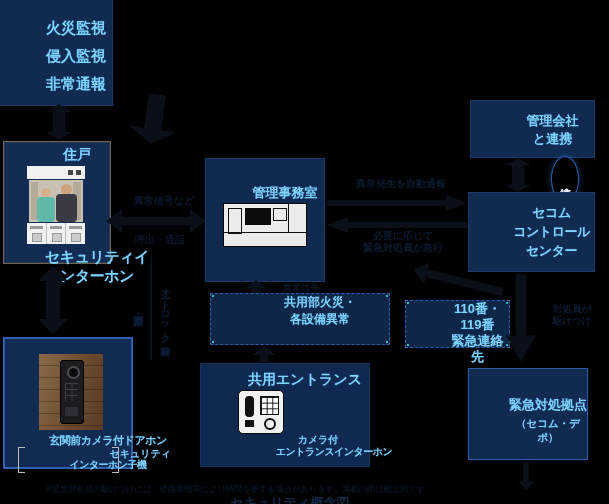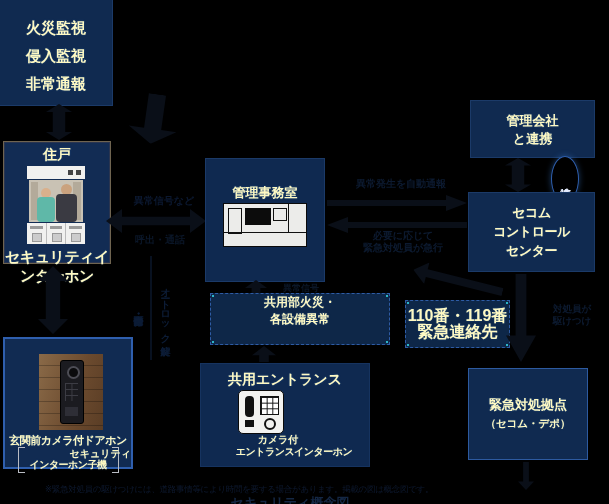--- a/index.html
+++ b/index.html
@@ -1,21 +1,21 @@
 <!DOCTYPE html>
 <html><head>
 <meta charset="utf-8">
 <style>
   html,body{margin:0;padding:0;background:#000;}
   #stage{
     position:relative;width:609px;height:504px;background:#000;overflow:hidden;
     font-family:"Liberation Sans","DejaVu Sans",sans-serif;
   }
   .box{position:absolute;box-sizing:border-box;background:#102a50;border:1px solid #1b3a68;}
-  .btxt{color:#fef9c3;text-shadow:0 0 2px rgba(70,140,230,.35);font-weight:bold;text-align:center;}
+  .btxt{color:#7dd3fc;text-shadow:0 0 2px rgba(70,140,230,.35);font-weight:bold;text-align:center;margin-left:40px;}
   .faint{position:absolute;color:#0c1a30;font-weight:bold;text-align:center;}
   .arr{position:absolute;background:#0a0f18;}
   .vtext{writing-mode:vertical-rl;text-orientation:upright;}
   .dot{position:absolute;width:2px;height:2px;background:#35d9e8;opacity:.8;}
   
   .a-vdouble{clip-path:polygon(50% 0,100% 22%,74% 22%,74% 78%,100% 78%,50% 100%,0 78%,26% 78%,26% 22%,0 22%);}
   .a-hdouble{clip-path:polygon(0 50%,16% 0,16% 32%,84% 32%,84% 0,100% 50%,84% 100%,84% 68%,16% 68%,16% 100%);}
   .a-right{clip-path:polygon(0 32%,85% 32%,85% 0,100% 50%,85% 100%,85% 68%,0 68%);}
   .a-left{clip-path:polygon(100% 32%,15% 32%,15% 0,0 50%,15% 100%,15% 68%,100% 68%);}
   .a-up{clip-path:polygon(50% 0,100% 58%,70% 58%,70% 100%,30% 100%,30% 58%,0 58%);}
@@ -205,21 +205,21 @@
     <span class="hs"></span>
       <span class="hd"></span>
       <span class="kp"></span>
       <span class="cam"></span>
   </div>
   <div class="btxt" style="position:absolute;left:200px;top:433px;width:156px;font-size:10px;">カメラ付</div>
   <div class="btxt" style="position:absolute;left:200px;top:445px;width:188px;font-size:10px;letter-spacing:-0.5px;">エントランスインターホン</div>
 
   <div class="arr a-left" style="left:412px;top:270px;width:92px;height:22px;transform:rotate(14deg);"></div>
   <div class="box" id="box-110" style="left:405px;top:300px;width:105px;height:48px;background:#0e2748;border:1px dashed #2e5ca6;">
-    <div class="btxt" style="font-size:16px;line-height:16px;padding-top:7px;">
+    <div class="btxt" style="font-size:13px;line-height:16px;">
       <div>110番・119番</div>
       <div>緊急連絡先</div>
     </div>
     <span class="dot" style="left:1px;top:1px;"></span>
       <span class="dot" style="right:1px;top:1px;"></span>
     <span class="dot" style="left:1px;bottom:1px;"></span>
       <span class="dot" style="right:1px;bottom:1px;"></span>
   </div>
 
   <div class="arr a-down" style="left:506px;top:274px;width:30px;height:88px;"></div>

